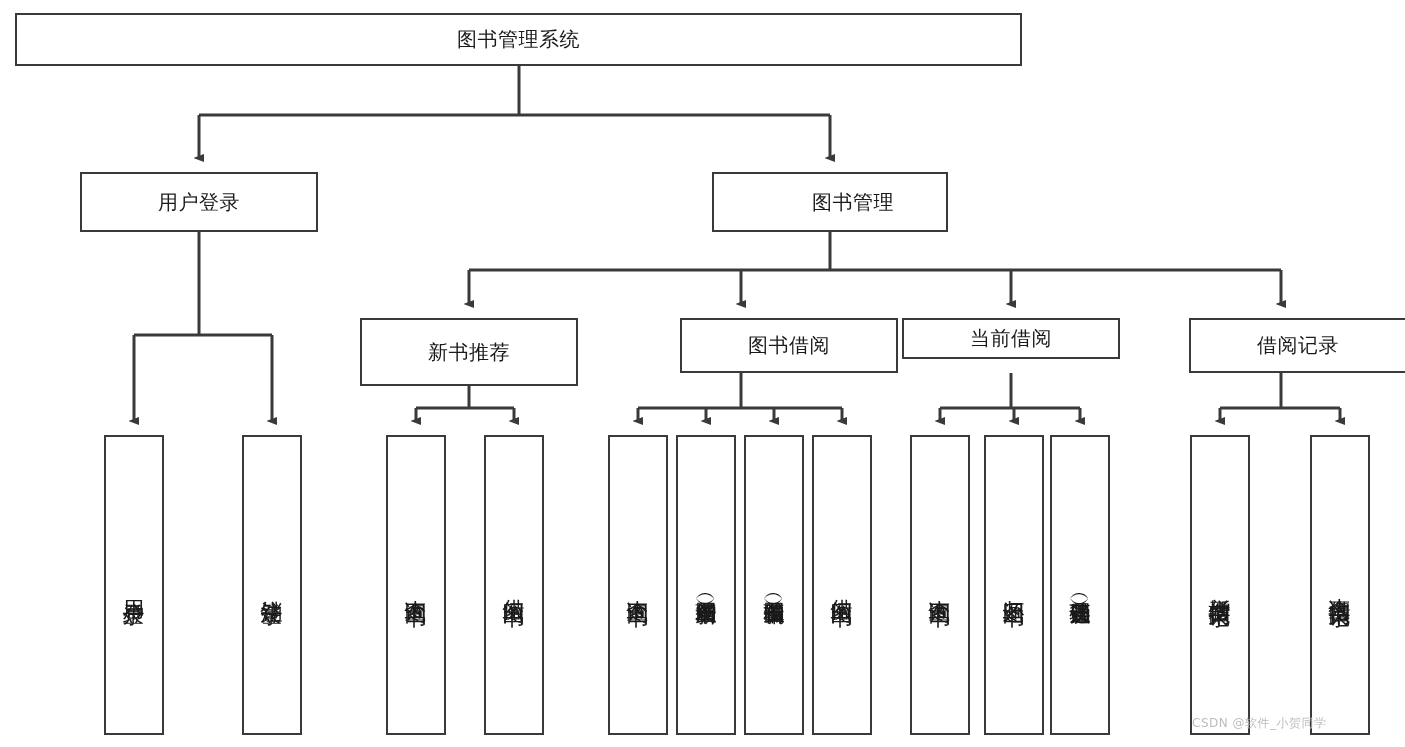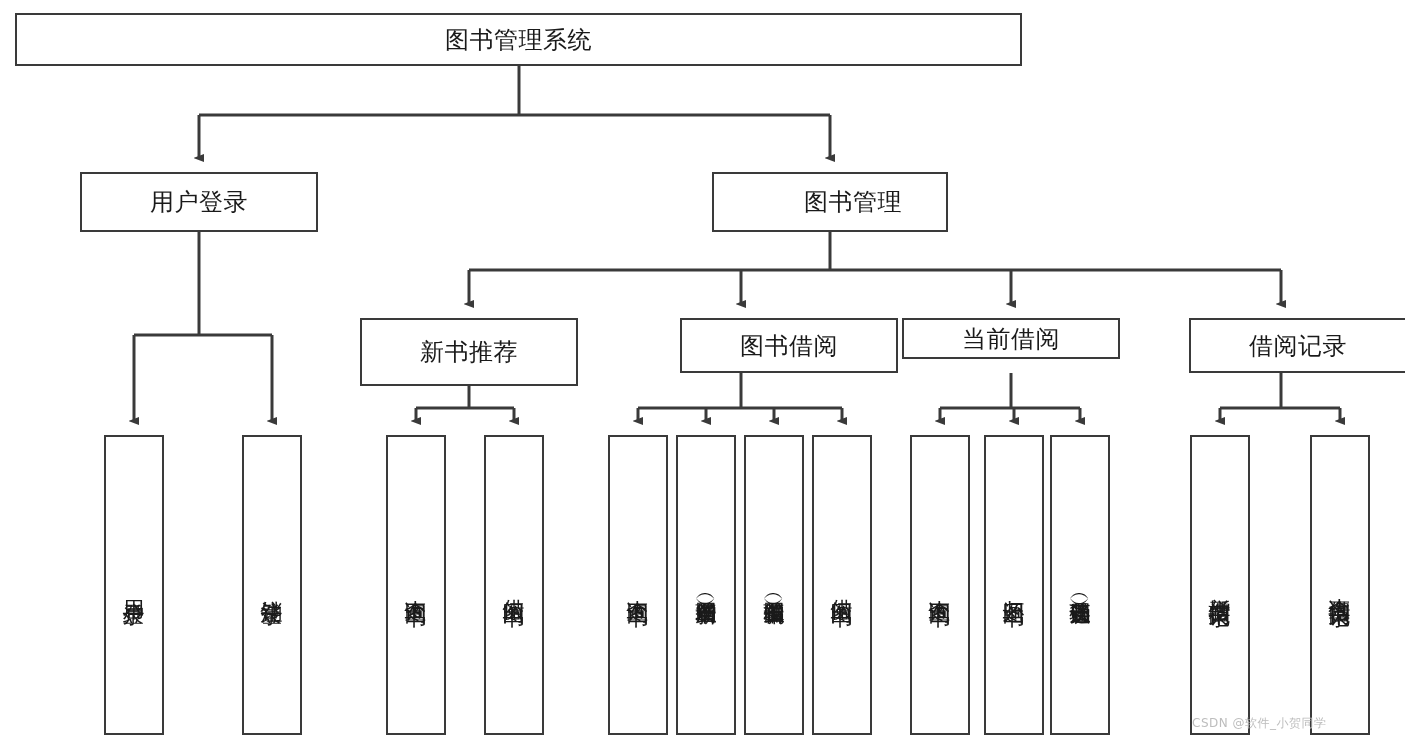--- a/index.html
+++ b/index.html
@@ -28,21 +28,21 @@
     position: absolute;
     box-sizing: border-box;
     border: 2px solid #3a3a3a;
     background: #ffffff;
     display: flex;
     align-items: center;
     justify-content: center;
     color: #1a1a1a;
   }
   .node-h {
-    font-size: 24px;
+    font-size: 20px;
     letter-spacing: 0.5px;
     white-space: nowrap;
   }
   .node-v {
     writing-mode: vertical-rl;
     text-orientation: upright;
     font-size: 22px;
     letter-spacing: 2px;
     line-height: 1.05;
     white-space: nowrap;

